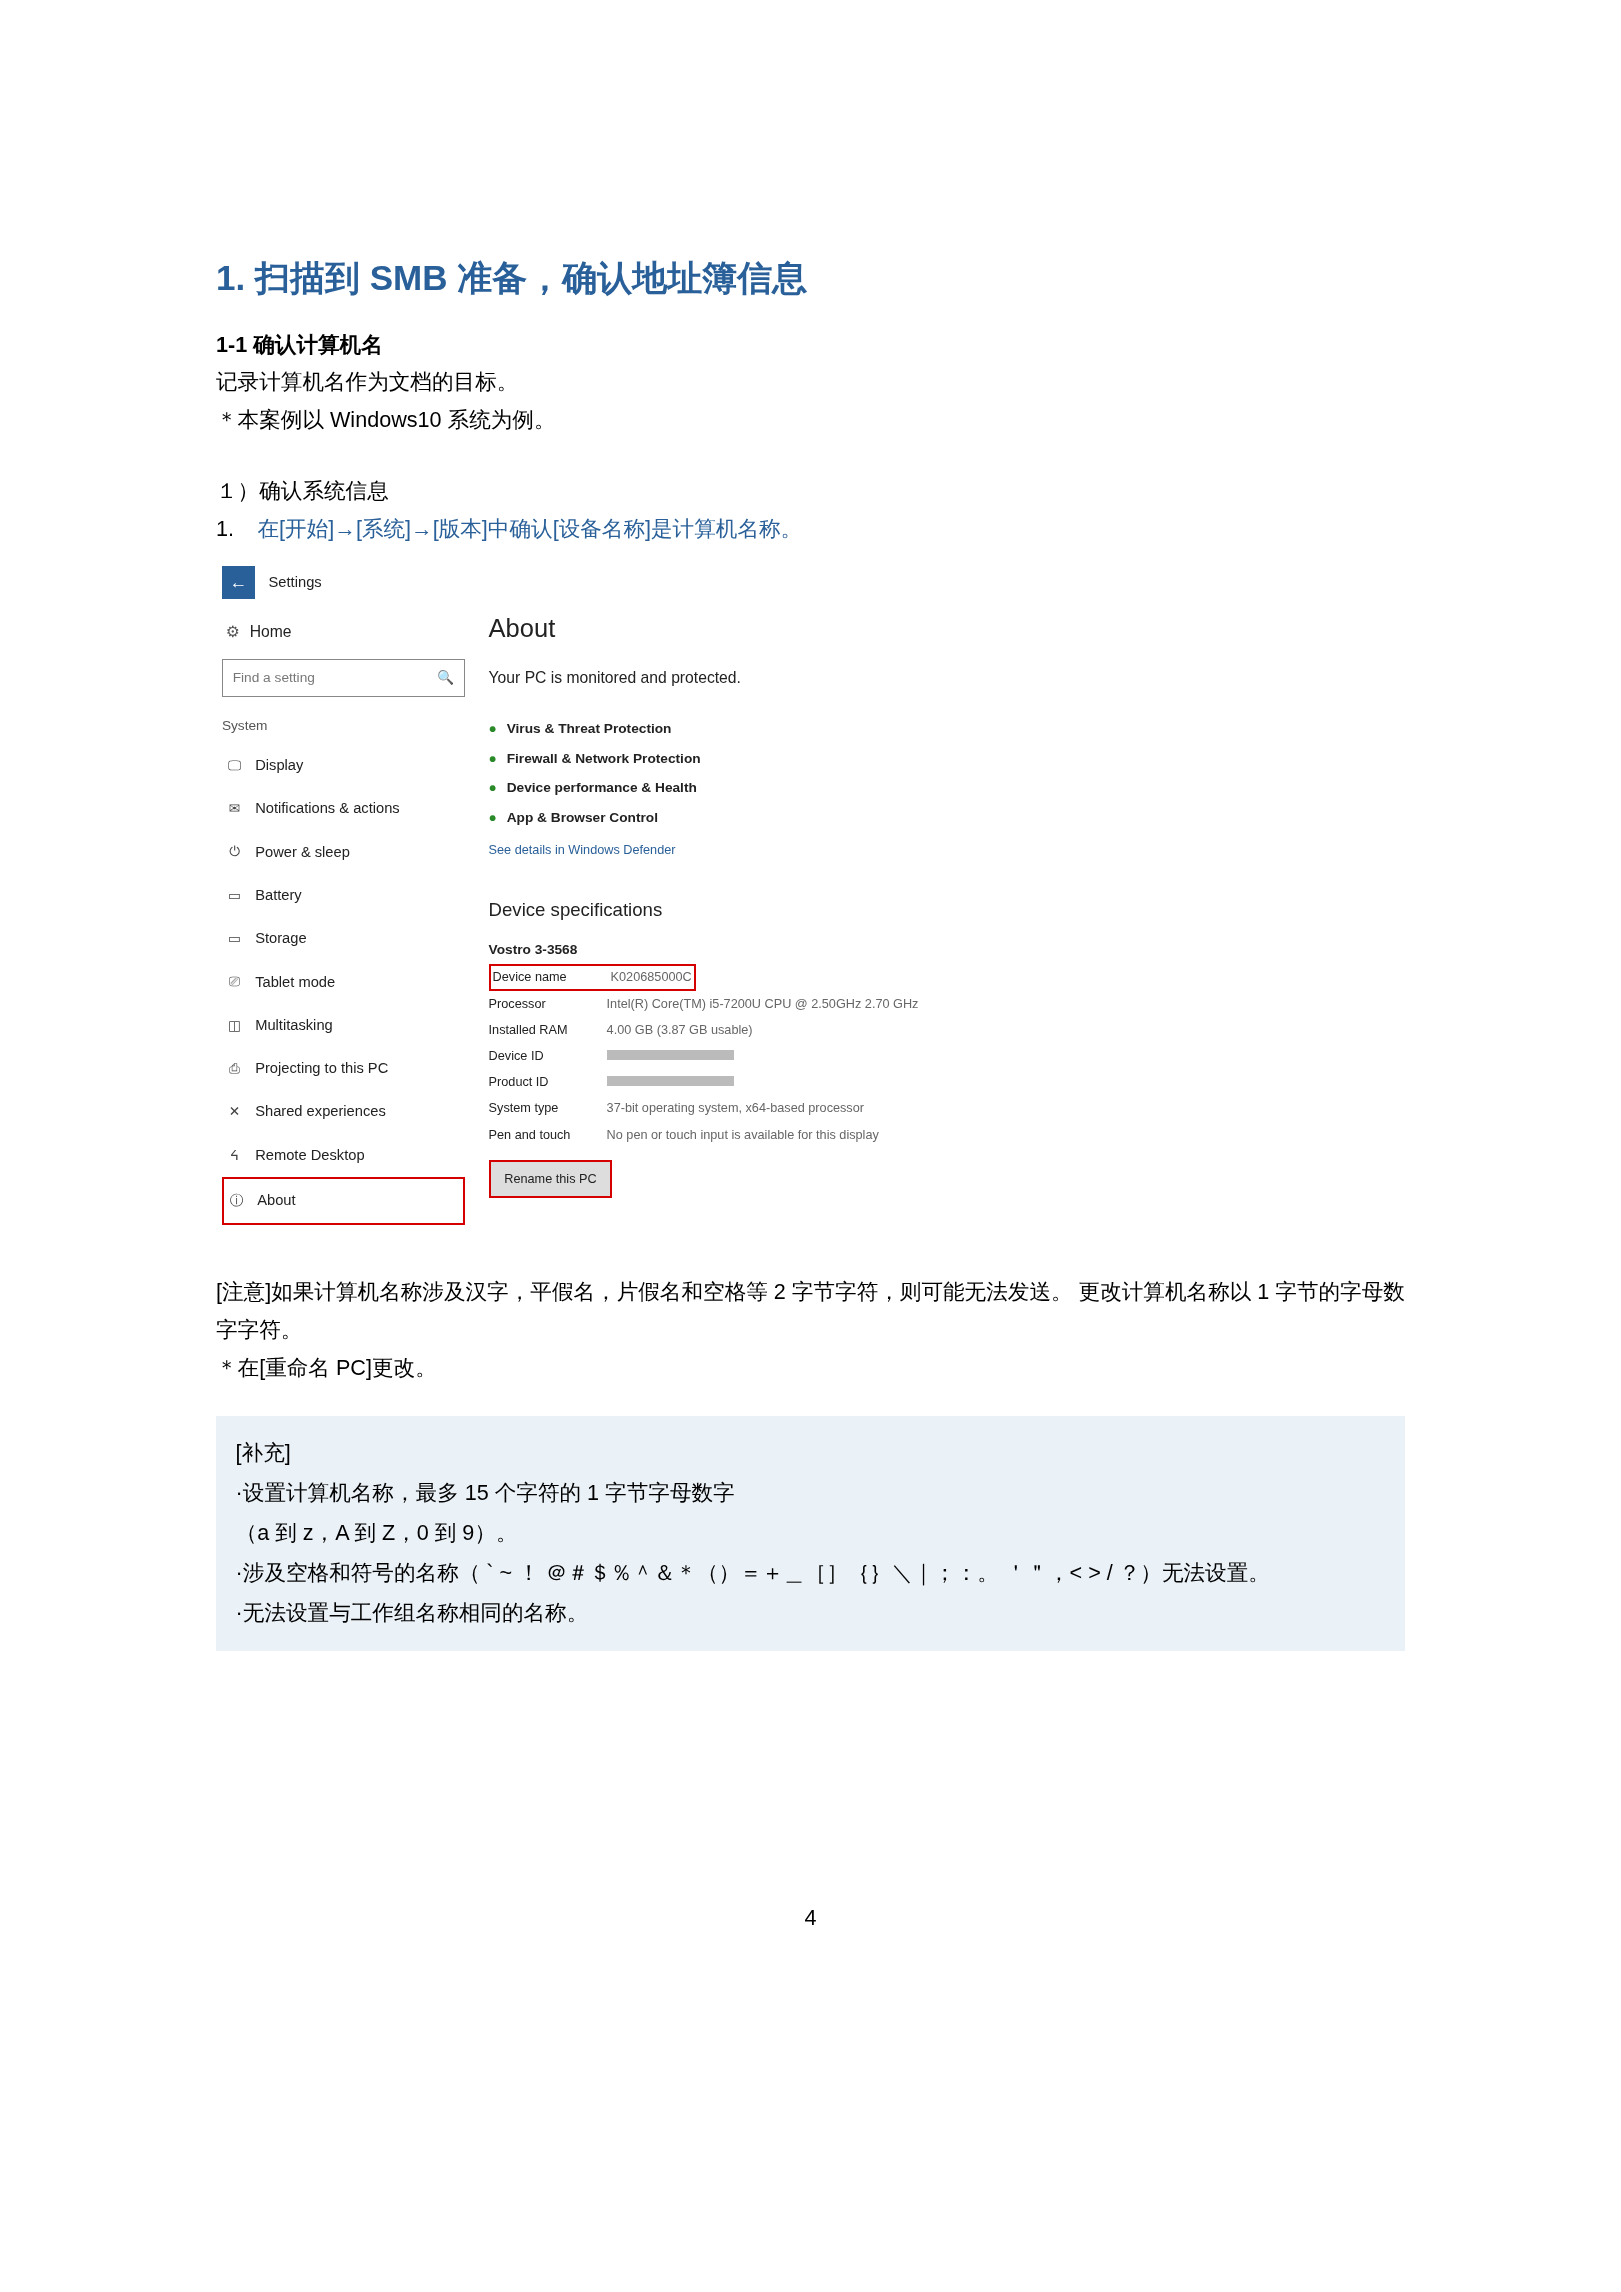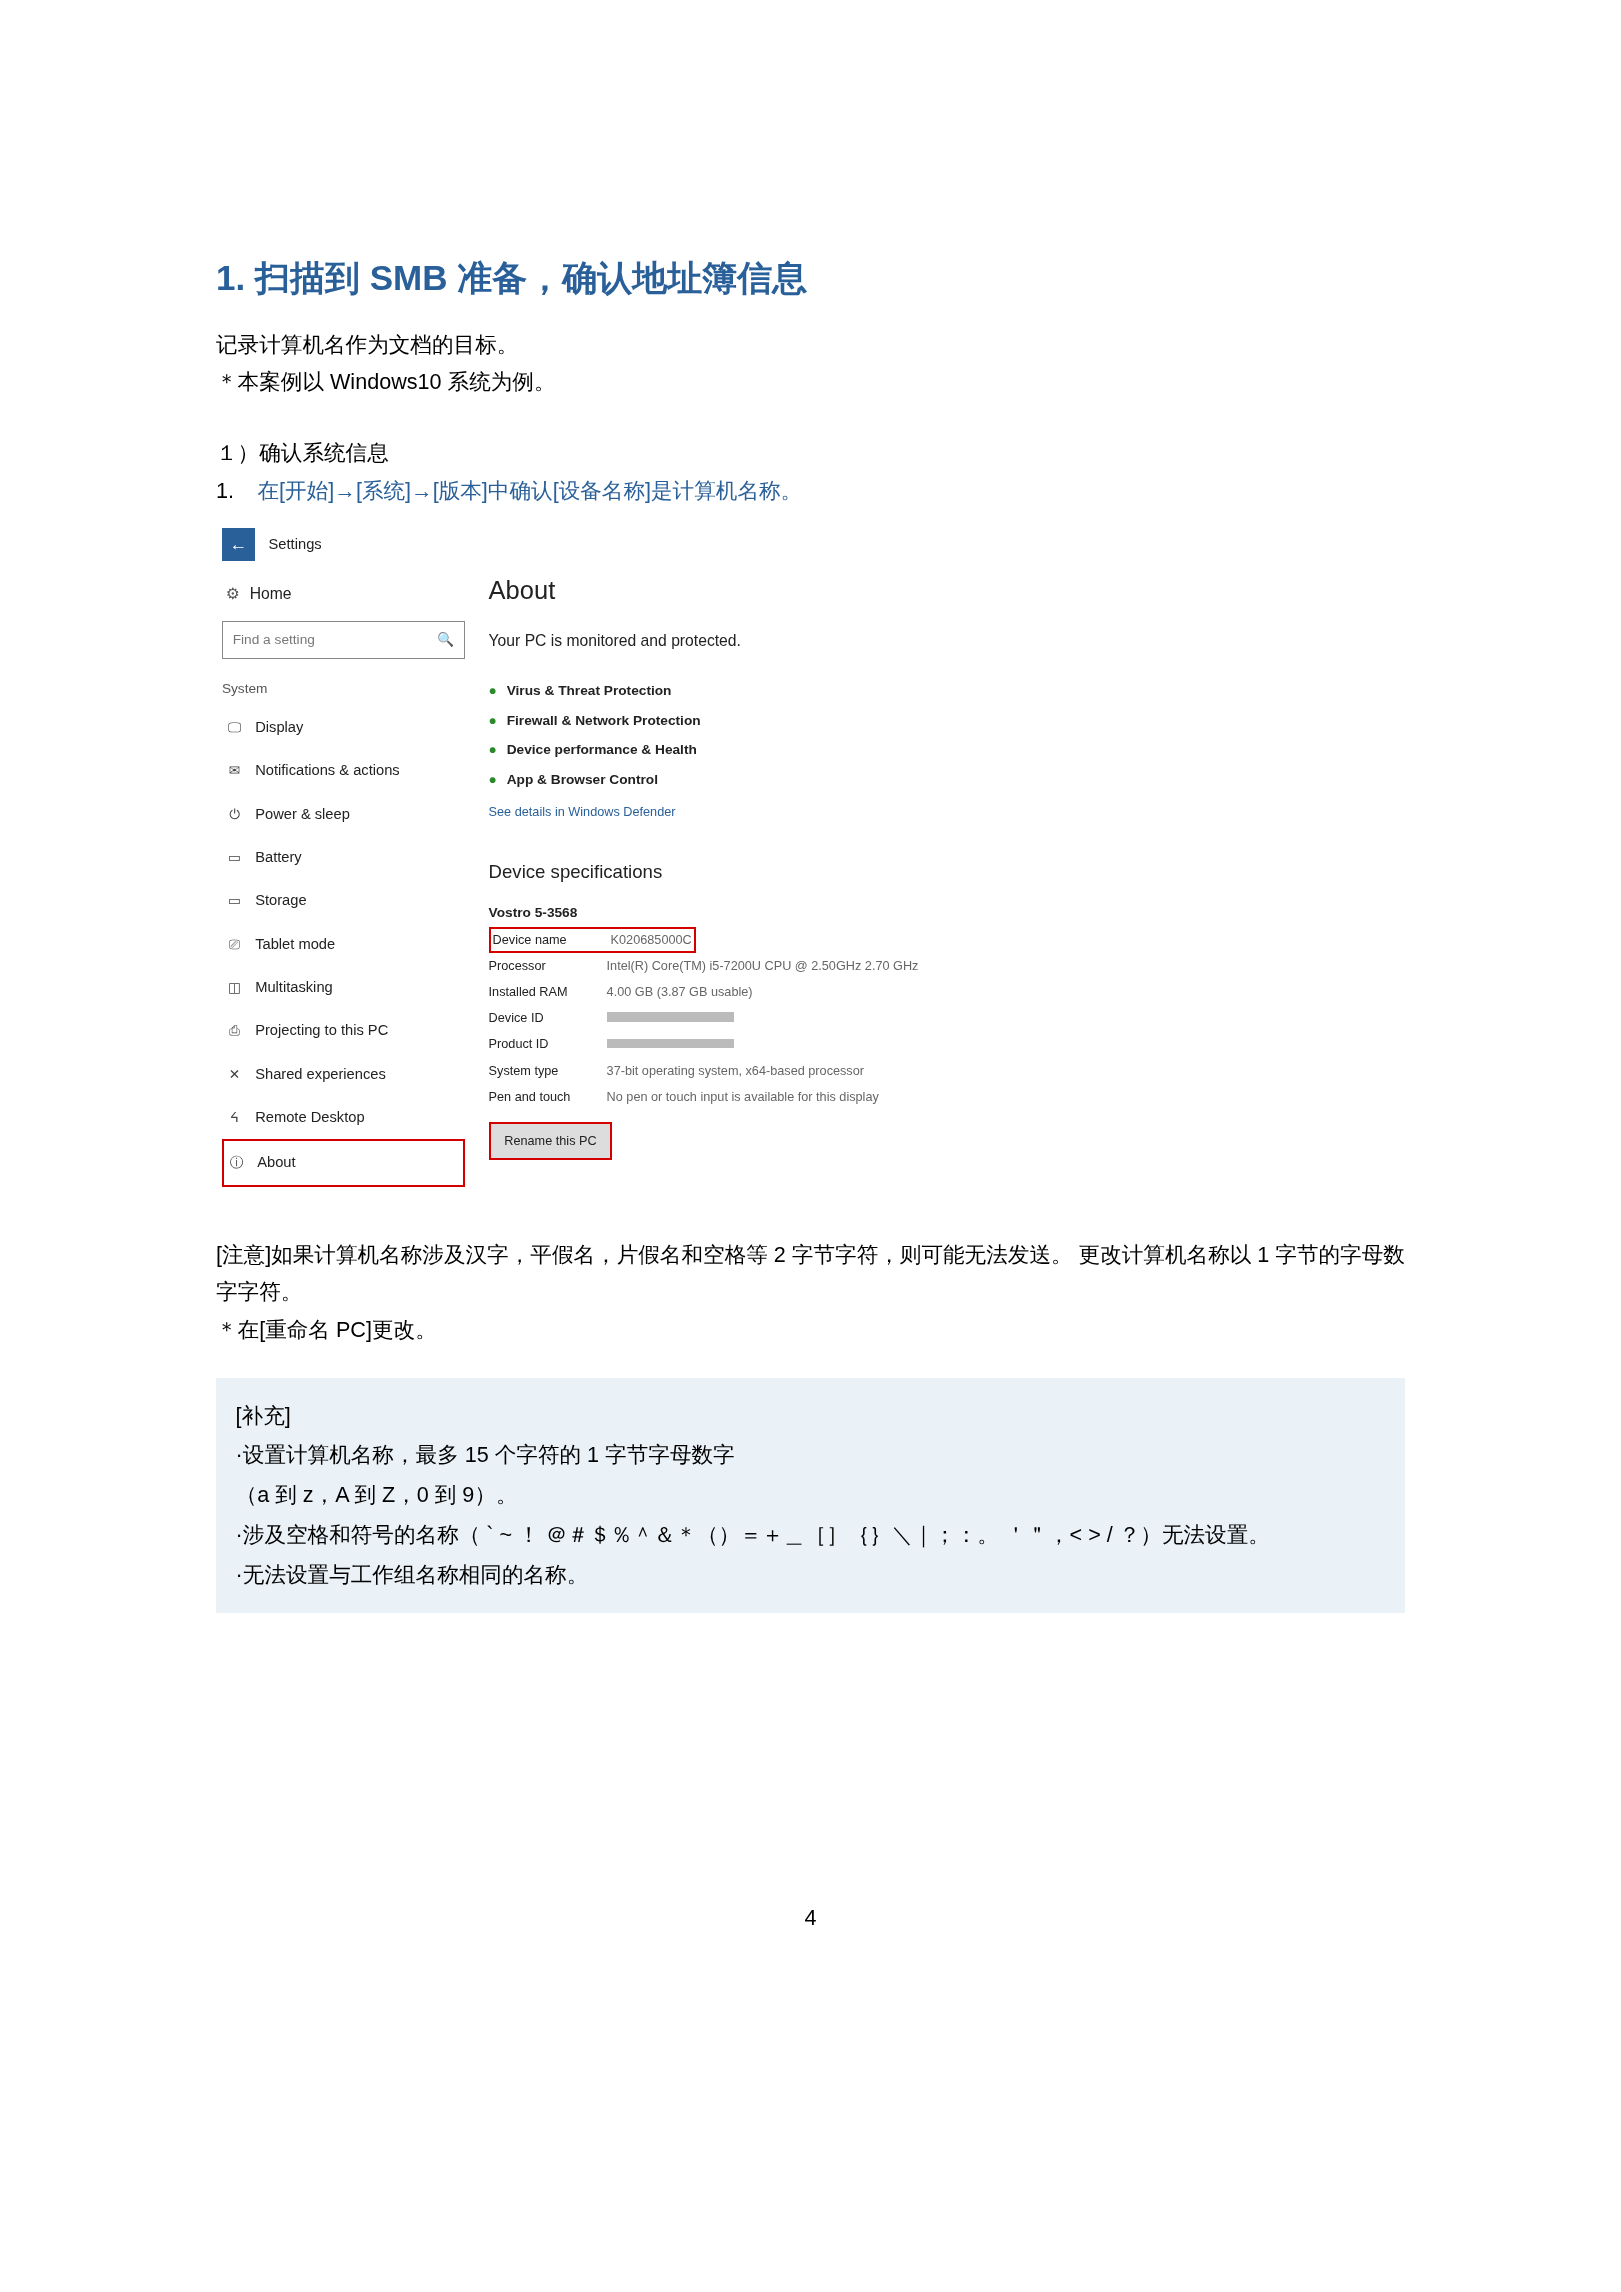--- a/index.html
+++ b/index.html
@@ -87,20 +87,21 @@
 </style>
 </head>
 <body>
 
 <div class="page">
 
   <h1 class="h1">1. 扫描到 SMB 准备，确认地址簿信息</h1>
 
   <div class="body">
 
+    <div class="sub">1-1 确认计算机名</div>
     <div>记录计算机名作为文档的目标。</div>
     <div>＊本案例以 Windows10 系统为例。</div>
 
     <div style="height:33px"></div>
     <div>１）确认系统信息</div>
     <div style="display:flex; gap:23.5px;">
       <span>1.</span>
       <span class="blue">在[开始]→[系统]→[版本]中确认[设备名称]是计算机名称。</span>
     </div>
 
@@ -182,21 +183,21 @@
               <span class="dot">●</span>
               <span class="bold">Device performance &amp; Health</span>
             </div>
           <div class="prot">
               <span class="dot">●</span>
               <span class="bold">App &amp; Browser Control</span>
             </div>
           <div class="defender">See details in Windows Defender</div>
 
           <div class="spec-h">Device specifications</div>
-          <div class="model">Vostro 5-3568</div>
+          <div class="model">Vostro 3-3568</div>
 
           <div class="spec-table">
             <div class="devname-row">
               <span class="spec-k">Device name</span>
               <span class="spec-v">K020685000C</span>
             </div>
             <div class="spec-row">
                 <span class="spec-k">Processor</span>
                 <span class="spec-v">Intel(R) Core(TM) i5-7200U CPU @ 2.50GHz   2.70 GHz</span>
               </div>

